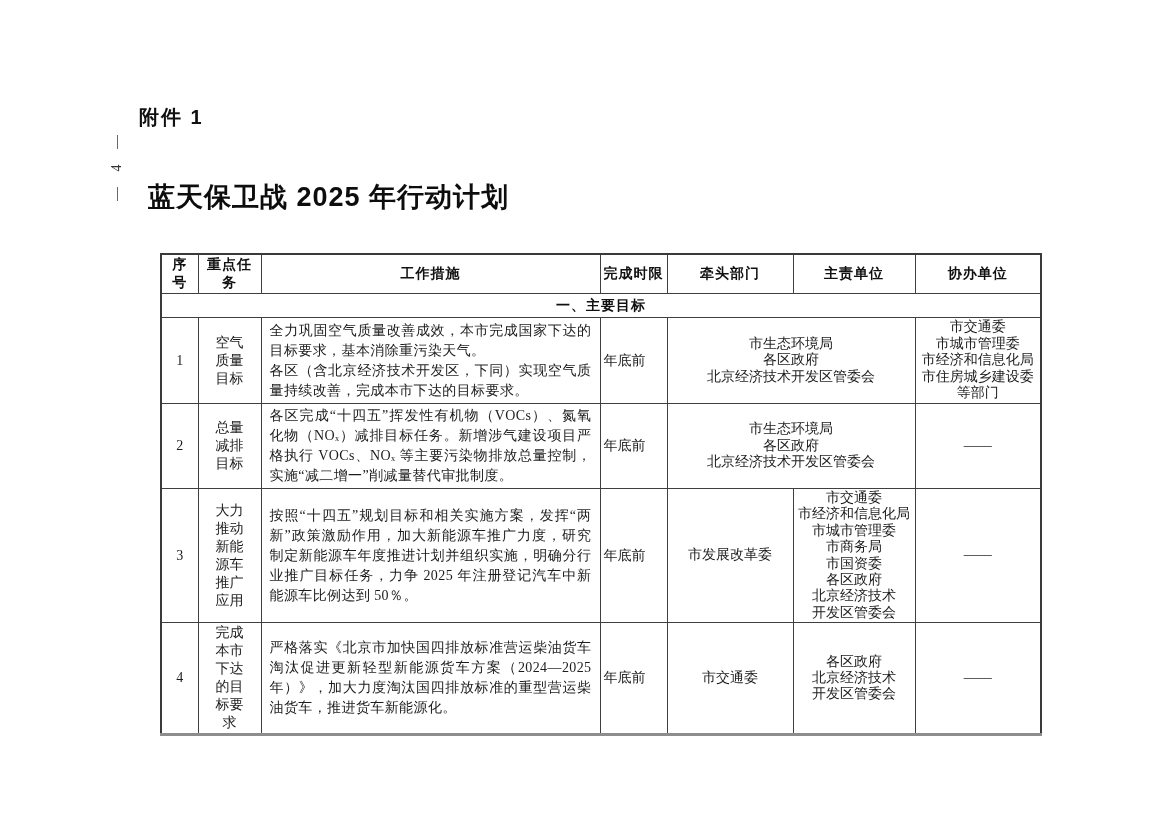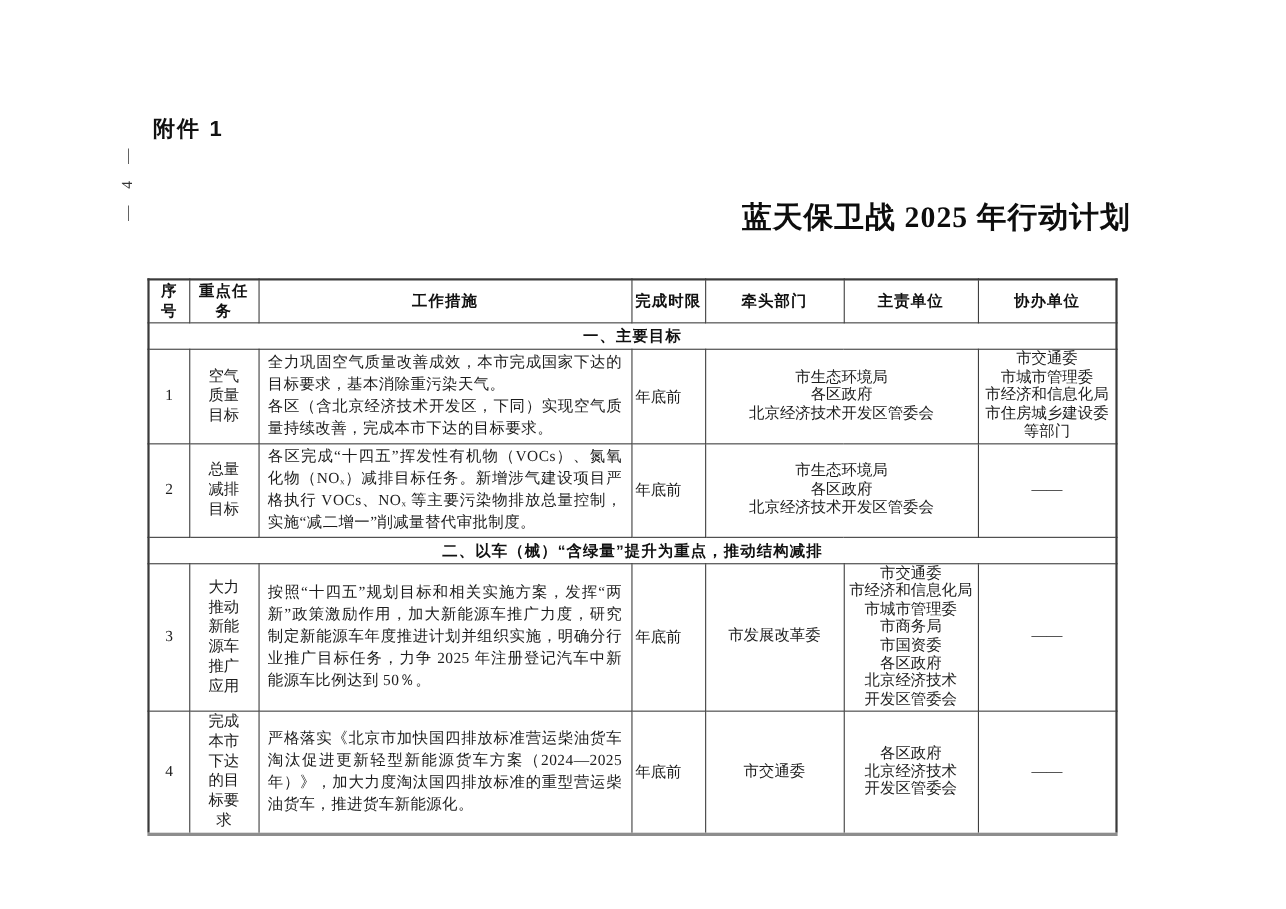--- a/index.html
+++ b/index.html
@@ -30,30 +30,30 @@
     font-size: 14px;
     letter-spacing: 6px;
     white-space: nowrap;
     color: #333;
   }
   .doc-title {
     position: absolute;
     left: 148px;
     top: 179px;
     width: 880px;
-    text-align: right;
-    font-family: Liberation Serif, serif;
+    text-align: left;
+    font-family: Liberation Sans, sans-serif;
     font-weight: bold;
     font-size: 27px;
     letter-spacing: 1px;
     color: #0d0d0d;
   }
   table.doc-table {
     position: absolute;
-    left: 134px;
+    left: 160px;
     top: 253px;
     width: 880px;
     table-layout: fixed;
     border-collapse: collapse;
     font-size: 14px;
     border: 2px solid #3a3a3a;
     border-bottom: 3px solid #8d8d8d;
   }
   .doc-table th, .doc-table td {
     border: 1px solid #3f3f3f;
@@ -155,23 +155,20 @@
         <td class="c-seq">2</td>
         <td class="c-task">总量减排目标</td>
         <td class="c-measures">各区完成“十四五”挥发性有机物（VOCs）、氮氧化物（NOₓ）减排目标任务。新增涉气建设项目严格执行 VOCs、NOₓ 等主要污染物排放总量控制，实施“减二增一”削减量替代审批制度。</td>
         <td class="c-deadline">年底前</td>
         <td class="c-org" colspan="2">市生态环境局
 各区政府
 北京经济技术开发区管委会</td>
         <td class="c-org">——</td>
       </tr>
 
-      <tr class="rh-section">
-        <td class="c-section" colspan="7">二、以车（械）“含绿量”提升为重点，推动结构减排</td>
-      </tr>
 
       <tr class="rh-r3">
         <td class="c-seq">3</td>
         <td class="c-task">大力推动新能源车推广应用</td>
         <td class="c-measures">按照“十四五”规划目标和相关实施方案，发挥“两新”政策激励作用，加大新能源车推广力度，研究制定新能源车年度推进计划并组织实施，明确分行业推广目标任务，力争 2025 年注册登记汽车中新能源车比例达到 50％。</td>
         <td class="c-deadline">年底前</td>
         <td class="c-org">市发展改革委</td>
         <td class="c-org">市交通委
 市经济和信息化局
 市城市管理委

